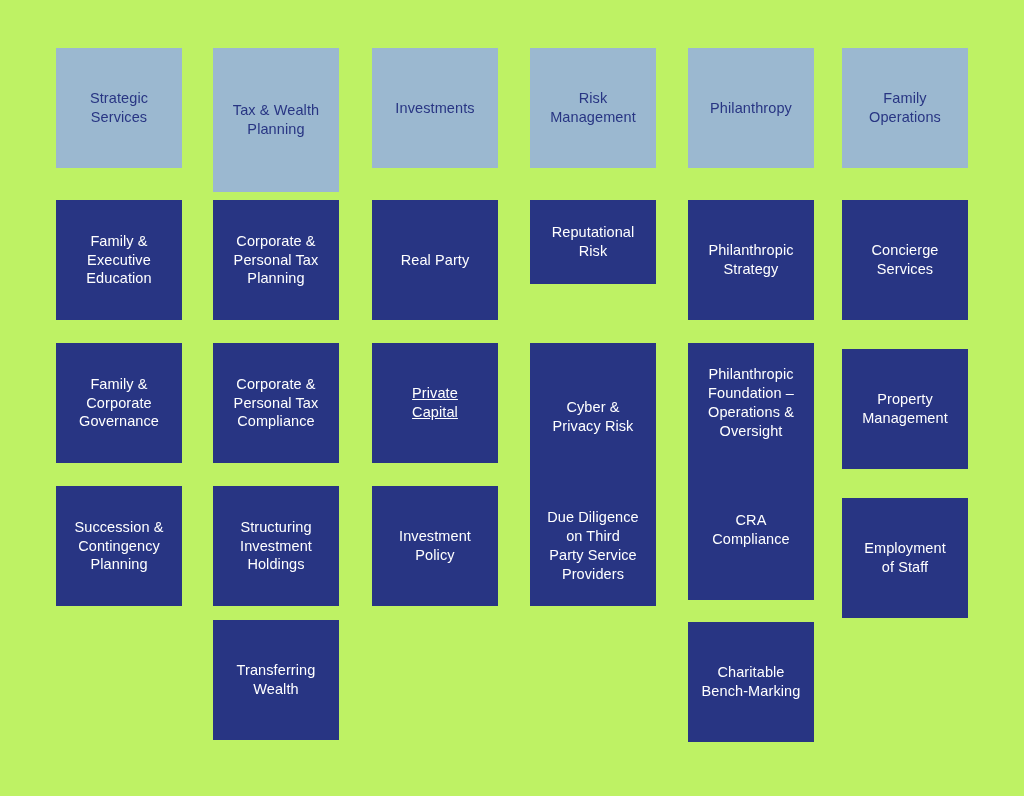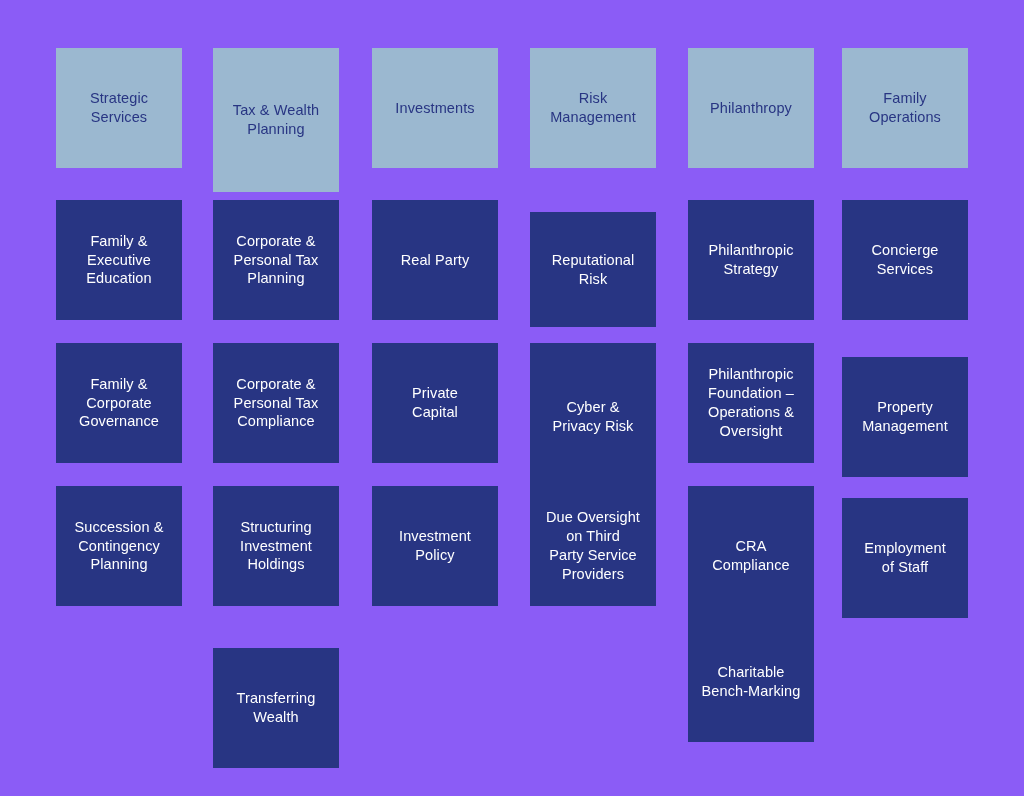--- a/index.html
+++ b/index.html
@@ -11,21 +11,21 @@
   body {
     width: 1024px;
     height: 796px;
     overflow: hidden;
     font-family: "Liberation Sans", "DejaVu Sans", sans-serif;
   }
   #matrix {
     position: relative;
     width: 1024px;
     height: 796px;
-    background: #8b5cf6;
+    background: #bef264;
   }
   .column {
     position: absolute;
     top: 0;
     width: 126px;
   }
   .card {
     position: absolute;
     width: 126px;
     display: flex;
@@ -94,94 +94,94 @@
       <div class="card card-item" style="top: 343px; height: 120px;">
         <span class="card-label">Corporate &amp;
 Personal Tax
 Compliance</span>
       </div>
       <div class="card card-item" style="top: 486px; height: 120px; align-items: center;">
         <span class="card-label">Structuring
 Investment
 Holdings</span>
       </div>
-      <div class="card card-item" style="top: 648px; height: 120px;">
+      <div class="card card-item" style="top: 620px; height: 120px;">
         <span class="card-label">Transferring
 Wealth</span>
       </div>
     </div>
     <div class="column" style="left: 372px;">
       <div class="card card-header" style="top: 48px; height: 120px;">
         <span class="card-label">Investments</span>
       </div>
       <div class="card card-item" style="top: 200px; height: 120px;">
         <span class="card-label">Real Party</span>
       </div>
-      <div class="card card-item" style="top: 343px; height: 120px;">
+      <div class="card card-item" style="top: 343px; height: 120px; text-decoration: underline;">
         <span class="card-label">Private
 Capital</span>
       </div>
       <div class="card card-item" style="top: 486px; height: 120px;">
         <span class="card-label">Investment
 Policy</span>
       </div>
     </div>
     <div class="column" style="left: 530px;">
       <div class="card card-header" style="top: 48px; height: 120px;">
         <span class="card-label">Risk
 Management</span>
       </div>
-      <div class="card card-item" style="top: 200px; height: 115px; margin-top: 12px;">
+      <div class="card card-item" style="top: 200px; height: 84px;">
         <span class="card-label">Reputational
 Risk</span>
       </div>
       <div class="card card-item" style="top: 343px; height: 148px;">
         <span class="card-label">Cyber &amp;
 Privacy Risk</span>
       </div>
       <div class="card card-item" style="top: 486px; height: 120px;">
-        <span class="card-label">Due Oversight
+        <span class="card-label">Due Diligence
 on Third
 Party Service
 Providers</span>
       </div>
     </div>
     <div class="column" style="left: 688px;">
       <div class="card card-header" style="top: 48px; height: 120px;">
         <span class="card-label">Philanthropy</span>
       </div>
       <div class="card card-item" style="top: 200px; height: 120px;">
         <span class="card-label">Philanthropic
 Strategy</span>
       </div>
       <div class="card card-item" style="top: 343px; height: 120px;">
         <span class="card-label">Philanthropic
 Foundation –
 Operations &amp;
 Oversight</span>
       </div>
-      <div class="card card-item" style="top: 486px; height: 140px;">
+      <div class="card card-item" style="top: 460px; height: 140px;">
         <span class="card-label">CRA
 Compliance</span>
       </div>
       <div class="card card-item" style="top: 622px; height: 120px;">
         <span class="card-label">Charitable
 Bench-Marking</span>
       </div>
     </div>
     <div class="column" style="left: 842px;">
       <div class="card card-header" style="top: 48px; height: 120px;">
         <span class="card-label">Family
 Operations</span>
       </div>
       <div class="card card-item" style="top: 200px; height: 120px;">
         <span class="card-label">Concierge
 Services</span>
       </div>
-      <div class="card card-item" style="top: 357px; height: 120px;">
+      <div class="card card-item" style="top: 349px; height: 120px;">
         <span class="card-label">Property
 Management</span>
       </div>
       <div class="card card-item" style="top: 486px; height: 120px; margin-top: 12px;">
         <span class="card-label">Employment
 of Staff</span>
       </div>
     </div>
   </div>
 

